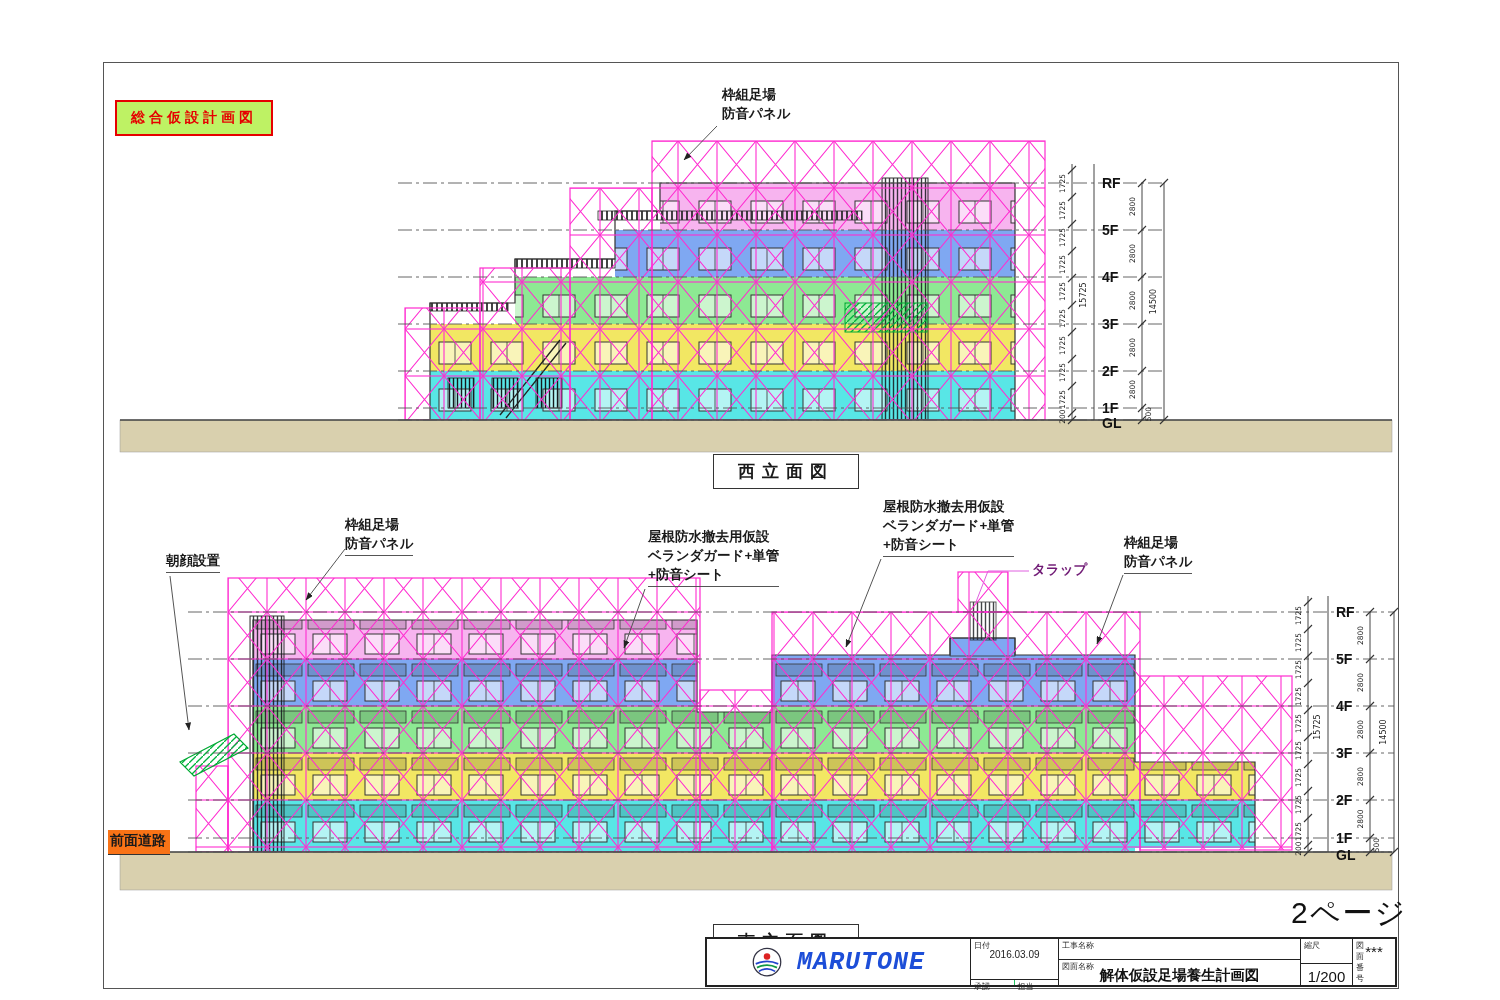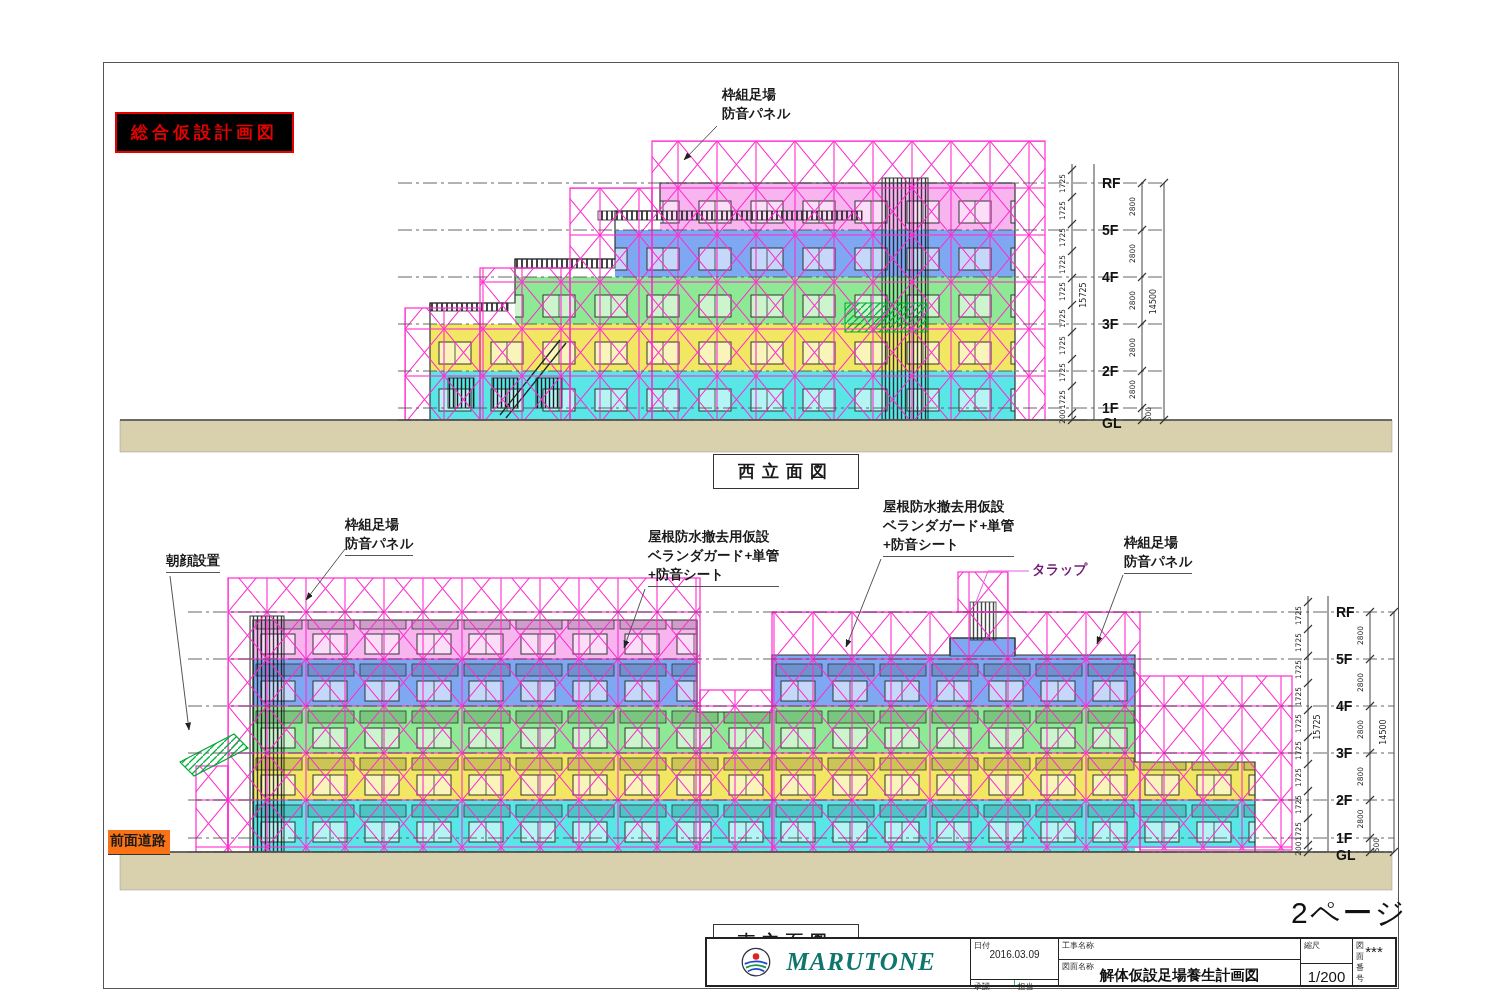--- a/index.html
+++ b/index.html
@@ -5,35 +5,35 @@
   html,body{margin:0;padding:0;background:#fff;}
   #page{position:relative;width:1500px;height:1000px;background:#ffffff;overflow:hidden;
         font-family:"Liberation Sans","DejaVu Sans",sans-serif;color:#1a1a1a;}
   #sheet-border{position:absolute;left:103px;top:62px;width:1294px;height:925px;
         border:1.6px solid #555;}
   #cad{position:absolute;left:0;top:0;}
   .ann{position:absolute;font-size:13.5px;font-weight:600;line-height:1.4;color:#1a1a1a;white-space:nowrap;}
   .u{border-bottom:1.5px solid #555;padding-bottom:1px;}
   .caption{position:absolute;border:1.5px solid #333;background:#fff;padding:5px 24px;
         font-size:17px;font-weight:600;letter-spacing:7px;margin-left:28px;}
-  #plan-title{position:absolute;left:115px;top:112px;border:2.5px solid #e60000;color:#e60000;
-        padding:7px 14px;font-size:17px;font-weight:600;letter-spacing:4px;background:#000000;}
+  #plan-title{position:absolute;left:115px;top:100px;border:2.5px solid #e60000;color:#e60000;
+        padding:7px 14px;font-size:14px;font-weight:600;letter-spacing:4px;background:#bef264;}
   #page-num{position:absolute;left:1255px;top:893px;font-size:30px;color:#111;letter-spacing:2px;margin-left:36px;}
   #front-road{border-bottom:1.6px solid #333;background:#f97316;padding:1px 4px 3px 2px;}
   #tarappu-label{color:#701a75;}
   
   #tb{position:absolute;left:705px;top:937px;width:692px;height:50px;border:2px solid #222;
       display:flex;background:#fff;box-sizing:border-box;}
   #tb .col{box-sizing:border-box;border-left:1px solid #222;height:100%;}
   #tb .col:first-child{border-left:none;}
   .tb-lab{font-size:8px;color:#222;position:absolute;left:3px;top:1px;}
   .cell{position:relative;box-sizing:border-box;}
   #logo-cell{width:263px;display:flex;align-items:center;justify-content:center;gap:7px;}
-  #company-name{font-family:Liberation Serif, serif;font-style:italic;font-weight:bold;
-      font-size:25px;color:#0f766e;letter-spacing:1px;margin-left:8px;}
+  #company-name{font-family:Liberation Mono, monospace;font-style:italic;font-weight:bold;
+      font-size:25px;color:#1d4ed8;letter-spacing:1px;margin-left:8px;}
   #col-date{width:88px;display:flex;flex-direction:column;}
   #col-date .row-top{height:41px;border-bottom:1px solid #222;}
   #date-value{font-size:10px;text-align:center;padding-top:10px;color:#222;}
   #col-date .row-bot{flex:1;display:flex;}
   #cell-approve{width:50%;border-right:1px solid #22c55e;}
   #col-names{width:242px;display:flex;flex-direction:column;}
   #col-names .row-top{height:25px;border-bottom:1px solid #222;}
   #drawing-value{font-size:14.5px;font-weight:600;text-align:center;padding-top:6px;color:#111;}
   #col-scale{width:52px;display:flex;flex-direction:column;}
   #col-scale .row-top,#col-num .row-top{height:25px;border-bottom:1px solid #222;}

